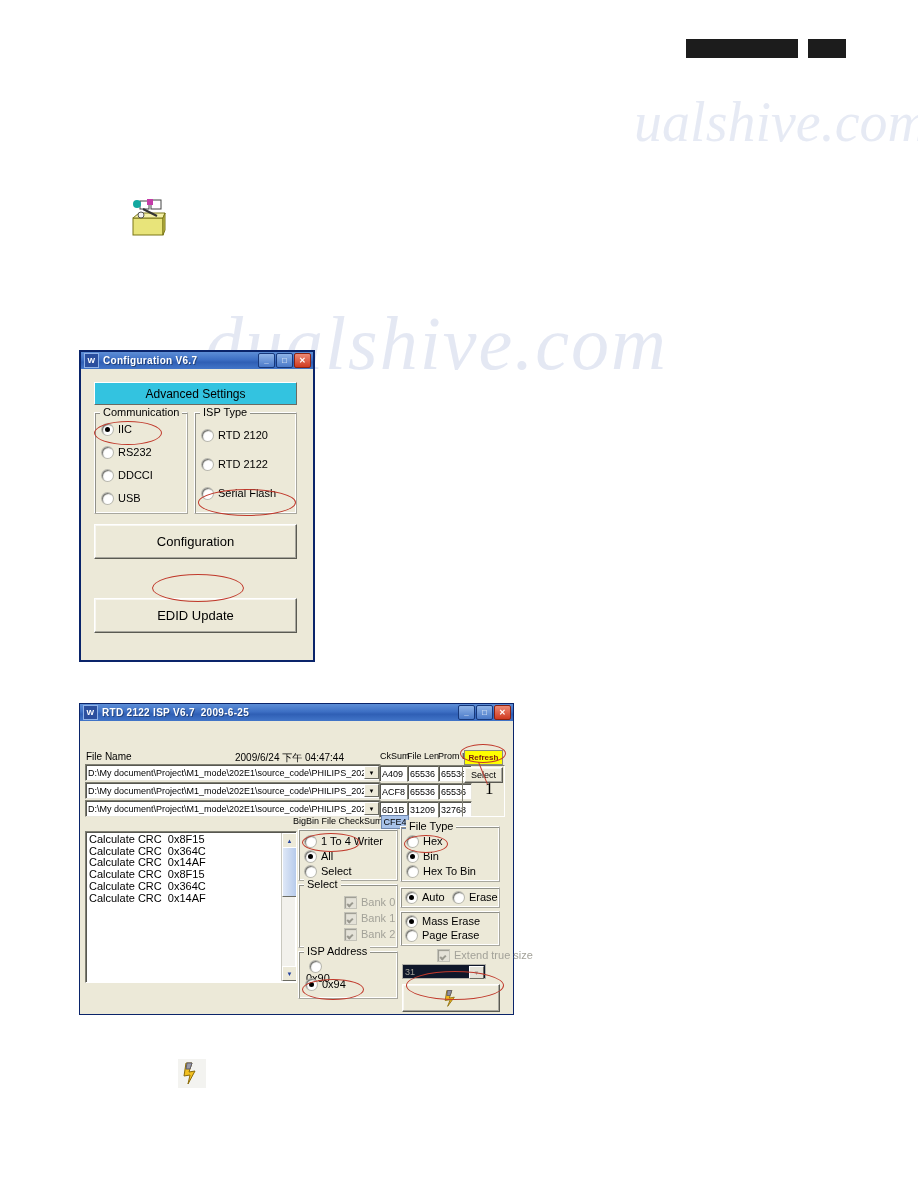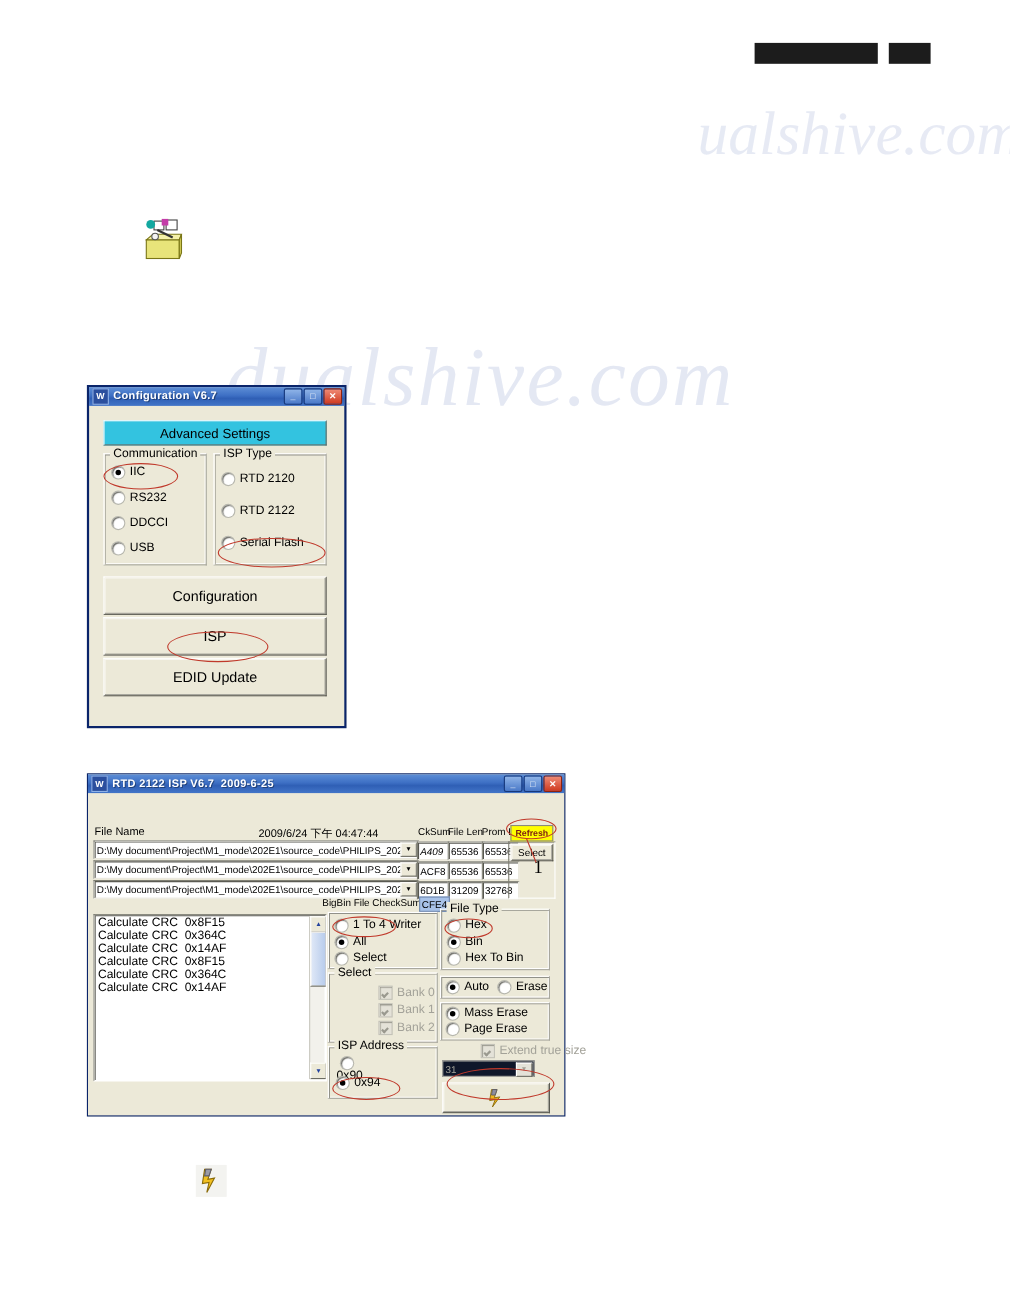--- a/index.html
+++ b/index.html
@@ -349,21 +349,20 @@
         <span class="rdot"></span>
         <span>RTD 2122</span>
       </div>
       <div class="radio" style="left:7px;top:74px;">
         <span class="rdot"></span>
         <span>Serial Flash</span>
       </div>
     </div>
 
     <div class="btn3d" id="btn-configuration">Configuration</div>
-    <div class="btn3d" id="btn-isp">ISP</div>
     <div class="btn3d" id="btn-edid">EDID Update</div>
   </div>
 </div>
 
 <div class="ellipse" style="left:94px;top:421px;width:66px;height:22px;"></div>
 <div class="ellipse" style="left:198px;top:489px;width:96px;height:25px;"></div>
 <div class="ellipse" style="left:152px;top:574px;width:90px;height:26px;"></div>
 
 <div class="win" id="win-isp">
   <div class="titlebar">
@@ -385,21 +384,21 @@
     <span class="lbl" style="left:300px;top:30px;font-size:9px;">CkSum</span>
     <span class="lbl" style="left:327px;top:30px;font-size:9px;">File Len</span>
     <span class="lbl" style="left:358px;top:30px;font-size:9px;">Prom Len</span>
 
     <div class="pathrow" style="left:5px;top:44px;">
       <div class="pathbox">
         <span>D:\My document\Project\M1_mode\202E1\source_code\PHILIPS_202E1_0623_1...</span>
         <span class="ddarrow">▼</span>
       </div>
     </div>
-    <div class="smallbox" style="left:299px;top:44px;width:26px;font-style:italic;">A409</div>
+    <div class="smallbox" style="left:299px;top:44px;width:26px;">A409</div>
     <div class="smallbox" style="left:327px;top:44px;width:30px;">65536</div>
     <div class="smallbox" style="left:358px;top:44px;width:30px;">65536</div>
 
     <div class="pathrow" style="left:5px;top:62px;">
       <div class="pathbox">
         <span>D:\My document\Project\M1_mode\202E1\source_code\PHILIPS_202E1_0623_1...</span>
         <span class="ddarrow">▼</span>
       </div>
     </div>
     <div class="smallbox" style="left:299px;top:62px;width:26px;">ACF8</div>

